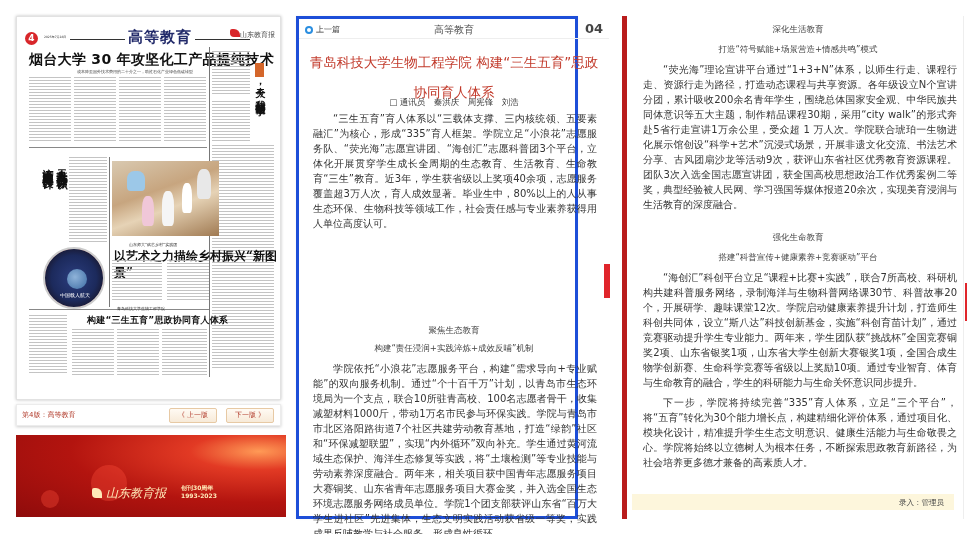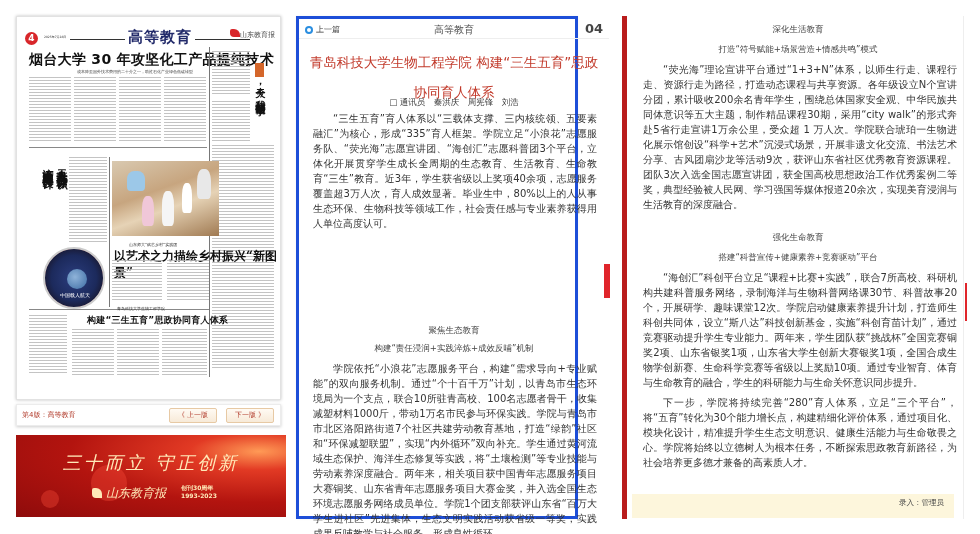--- a/index.html
+++ b/index.html
@@ -56,21 +56,21 @@
   .para { position: absolute; font-size: 10px; line-height: 15px; color: #333; text-align: justify; }
   .para p { text-indent: 2em; margin-bottom: 5px; }
   .subhead { position: absolute; text-align: center; font-size: 8.5px; color: #444; }
 
   .scroll-marker-mid { position: absolute; left: 604px; top: 264px; width: 6px; height: 34px; background: #e0252b; }
 
   
   .right { position: absolute; left: 622px; top: 16px; width: 412px; height: 503px; background: #fff; border-left: 5px solid #b91c1c; }
   .scroll-marker-right { position: absolute; left: 965px; top: 283px; width: 2px; height: 38px; background: #e0252b; }
   .right-border { position: absolute; left: 963px; top: 16px; width: 1px; height: 503px; background: #eee; }
-  .editor-bar { position: absolute; left: 632px; top: 494px; width: 322px; height: 24px; background: #fdf6dc; }
+  .editor-bar { position: absolute; left: 632px; top: 494px; width: 322px; height: 16px; background: #fdf6dc; }
   .editor-label { position: absolute; right: 10px; top: 4px; font-size: 7.5px; color: #444; }
 </style>
 </head>
 <body>
 
 <div class="root">
 
   <div class="paper-wrap">
     <div class="np-head">
       <div class="np-num">4</div>
@@ -131,21 +131,20 @@
 
   <div class="pager">
     <div class="pager-label">第4版：高等教育</div>
     <div class="pager-btn" style="left:152px;width:48px;">《 上一版</div>
     <div class="pager-btn" style="left:209px;width:48px;">下一版 》</div>
   </div>
 
   <div class="banner">
     <div class="blob" style="left:75px;top:30px;width:36px;height:36px;"></div>
     <div class="blob" style="left:25px;top:55px;width:18px;height:18px;"></div>
-    <div class="banner-title">三十而立 守正创新</div>
     <div class="banner-brand"><span class="mark"></span><span>山东教育报</span></div>
     <div class="banner-anniv">
         <div>创刊30周年</div>
         <div>1993-2023</div>
       </div>
   </div>
 
   <div class="mid">
     <div class="mid-bar">
       <div class="prev-link">
@@ -173,21 +172,21 @@
   <div class="right">
     <div class="subhead" style="left:0;top:8px;width:342px;">深化生活教育</div>
     <div class="subhead" style="left:0;top:28px;width:342px;">打造“符号赋能+场景营造+情感共鸣”模式</div>
     <div class="para" style="left:16px;top:46px;width:314px;">
       <p>“荧光海”理论宣讲平台通过“1+3+N”体系，以师生行走、课程行走、资源行走为路径，打造动态课程与共享资源。各年级设立N个宣讲分团，累计吸收200余名青年学生，围绕总体国家安全观、中华民族共同体意识等五大主题，制作精品课程30期，采用“city walk”的形式奔赴5省行走宣讲1万余公里，受众超 1 万人次。学院联合琥珀一生物进化展示馆创设“科学+艺术”沉浸式场景，开展非遗文化交流、书法艺术分享、古风团扇沙龙等活动9次，获评山东省社区优秀教育资源课程。团队3次入选全国志愿宣讲团，获全国高校思想政治工作优秀案例二等奖，典型经验被人民网、学习强国等媒体报道20余次，实现美育浸润与生活教育的深度融合。</p>
     </div>
     <div class="subhead" style="left:0;top:216px;width:342px;">强化生命教育</div>
     <div class="subhead" style="left:0;top:236px;width:342px;">搭建“科普宣传+健康素养+竞赛驱动”平台</div>
     <div class="para" style="left:16px;top:254px;width:314px;">
       <p>“海创汇”科创平台立足“课程+比赛+实践”，联合7所高校、科研机构共建科普服务网络，录制海洋与生物科普网络课30节、科普故事20个，开展研学、趣味课堂12次。学院启动健康素养提升计划，打造师生科创共同体，设立“斯八达”科技创新基金，实施“科创育苗计划”，通过竞赛驱动提升学生专业能力。两年来，学生团队获“挑战杯”全国竞赛铜奖2项、山东省银奖1项，山东省大学生创新大赛银奖1项，全国合成生物学创新赛、生命科学竞赛等省级以上奖励10项。通过专业智育、体育与生命教育的融合，学生的科研能力与生命关怀意识同步提升。</p>
-      <p>下一步，学院将持续完善“280”育人体系，立足“三个平台”，将“五育”转化为30个能力增长点，构建精细化评价体系，通过项目化、模块化设计，精准提升学生生态文明意识、健康生活能力与生命敬畏之心。学院将始终以立德树人为根本任务，不断探索思政教育新路径，为社会培养更多德才兼备的高素质人才。</p>
+      <p>下一步，学院将持续完善“335”育人体系，立足“三个平台”，将“五育”转化为30个能力增长点，构建精细化评价体系，通过项目化、模块化设计，精准提升学生生态文明意识、健康生活能力与生命敬畏之心。学院将始终以立德树人为根本任务，不断探索思政教育新路径，为社会培养更多德才兼备的高素质人才。</p>
     </div>
   </div>
   <div class="right-border"></div>
   <div class="scroll-marker-right"></div>
 
   <div class="editor-bar">
     <div class="editor-label">录入：管理员</div>
   </div>
 </div>
 

